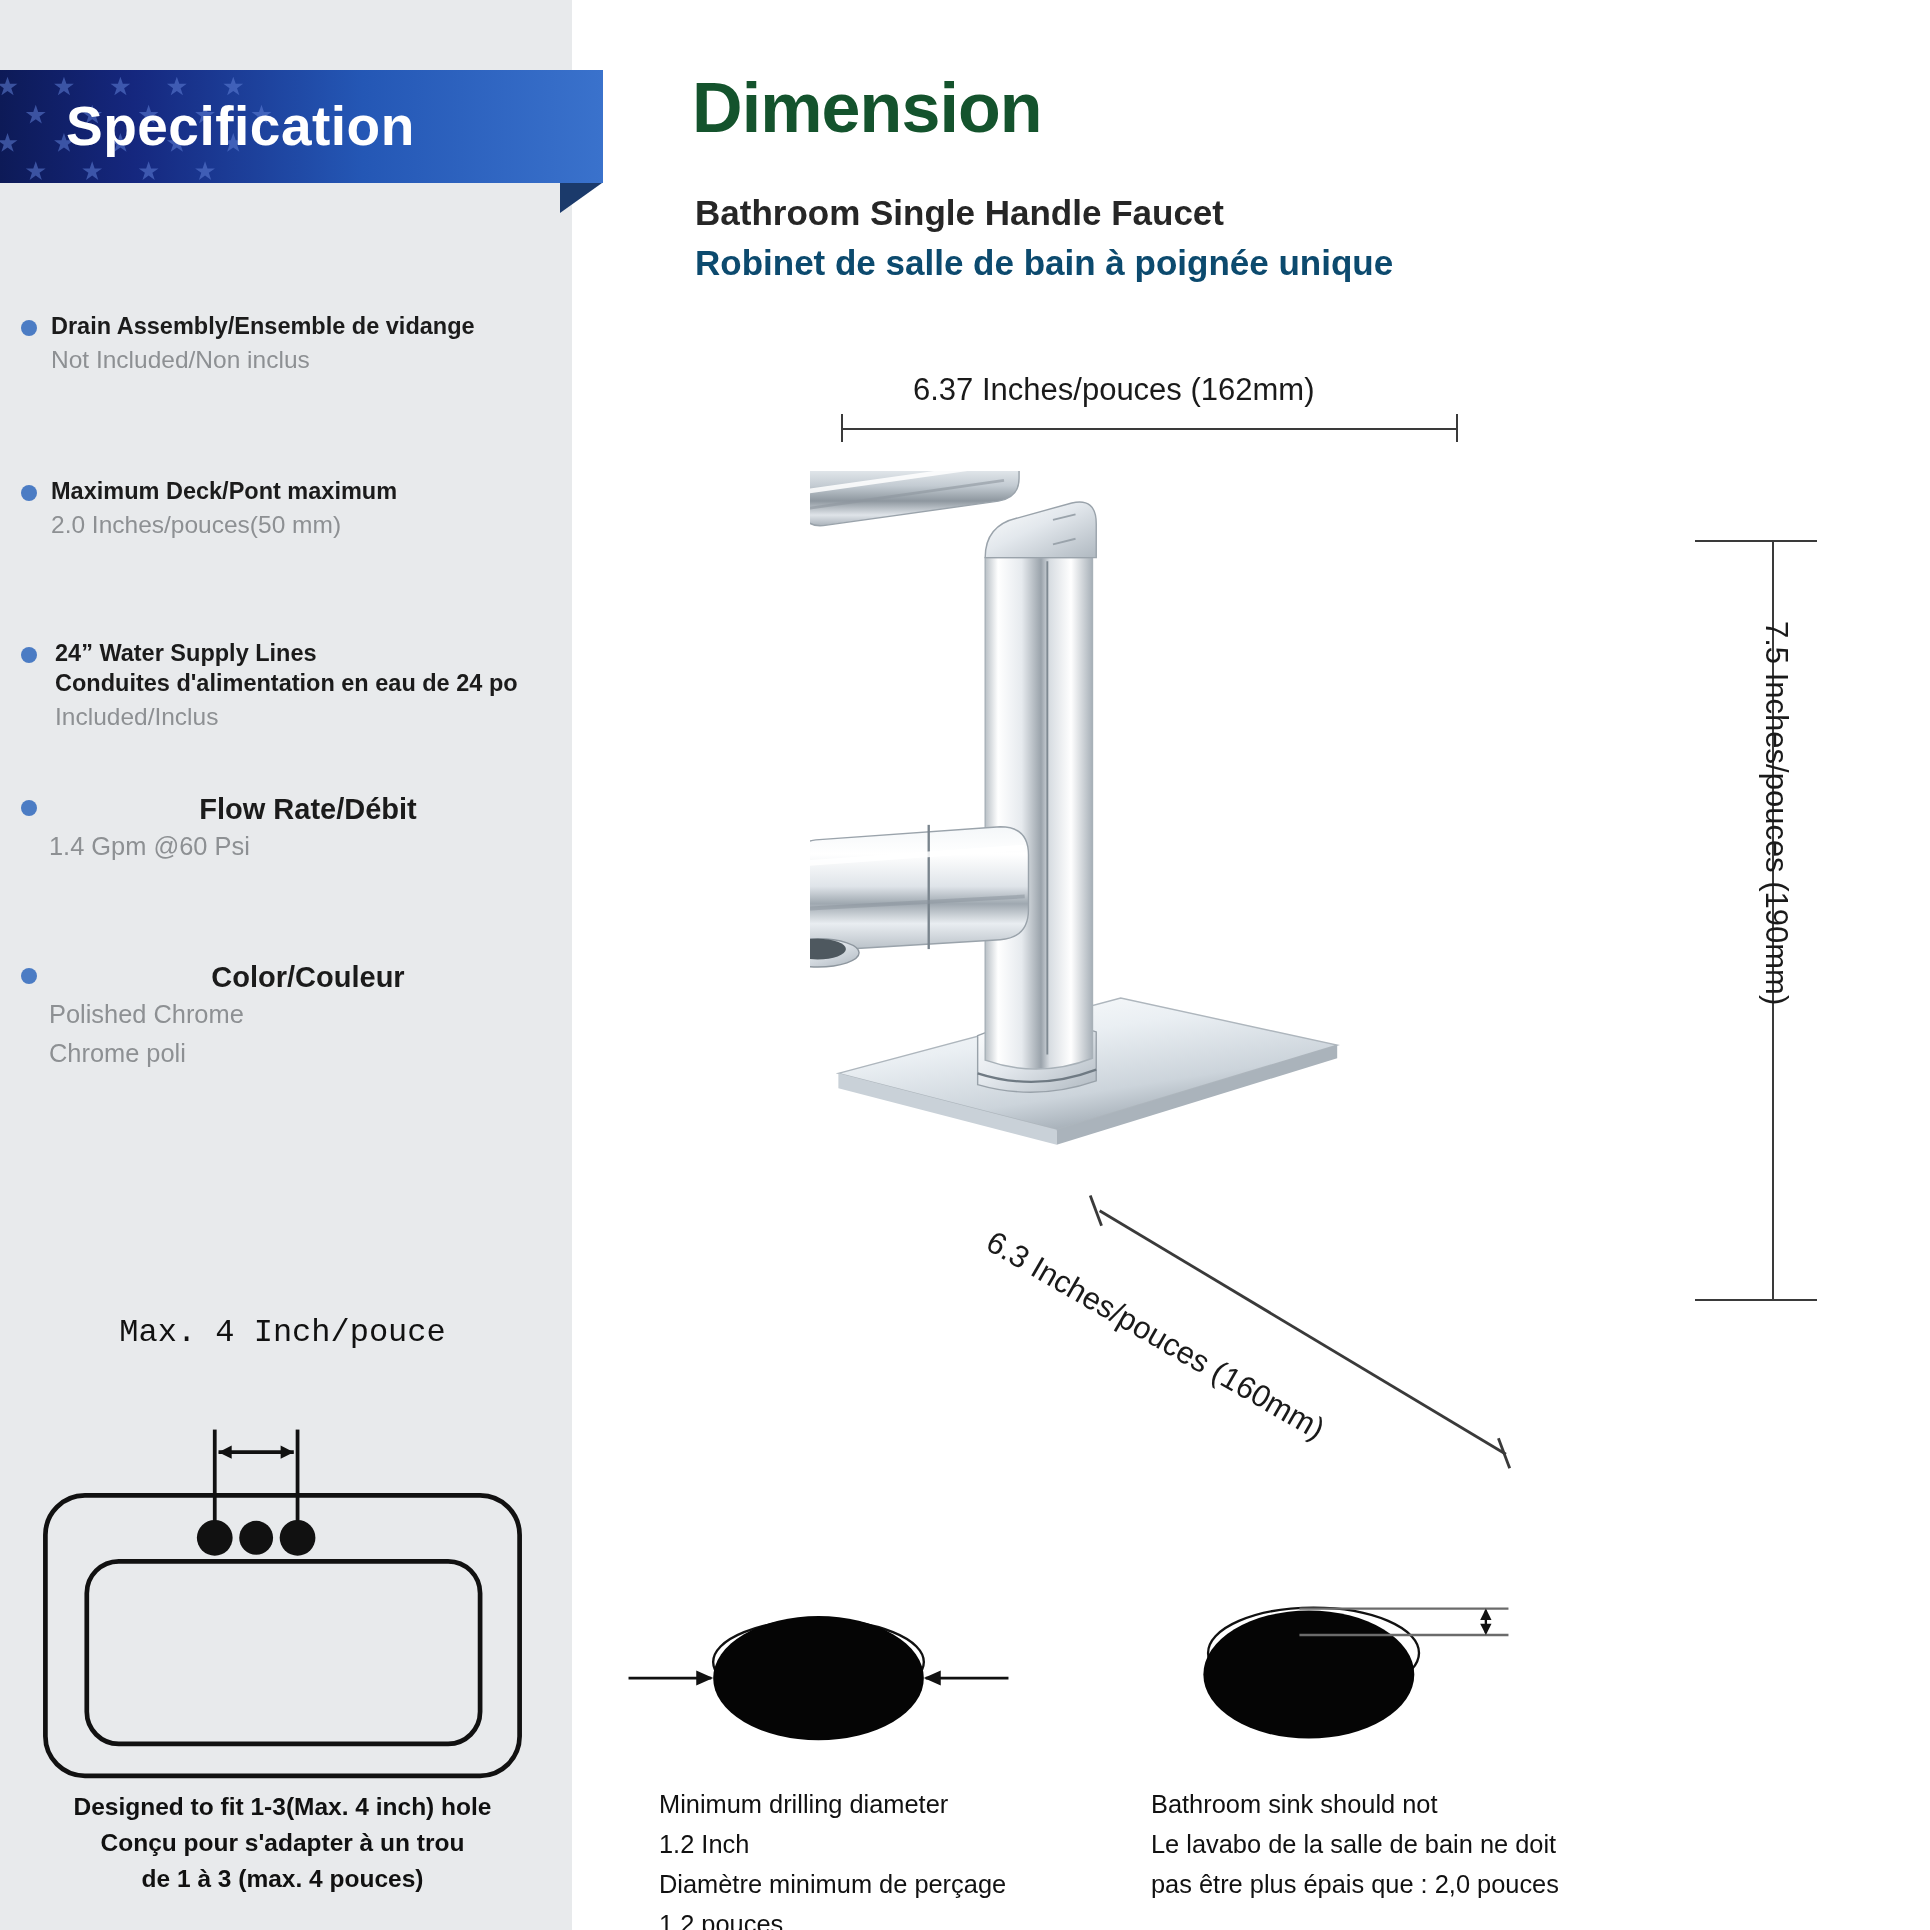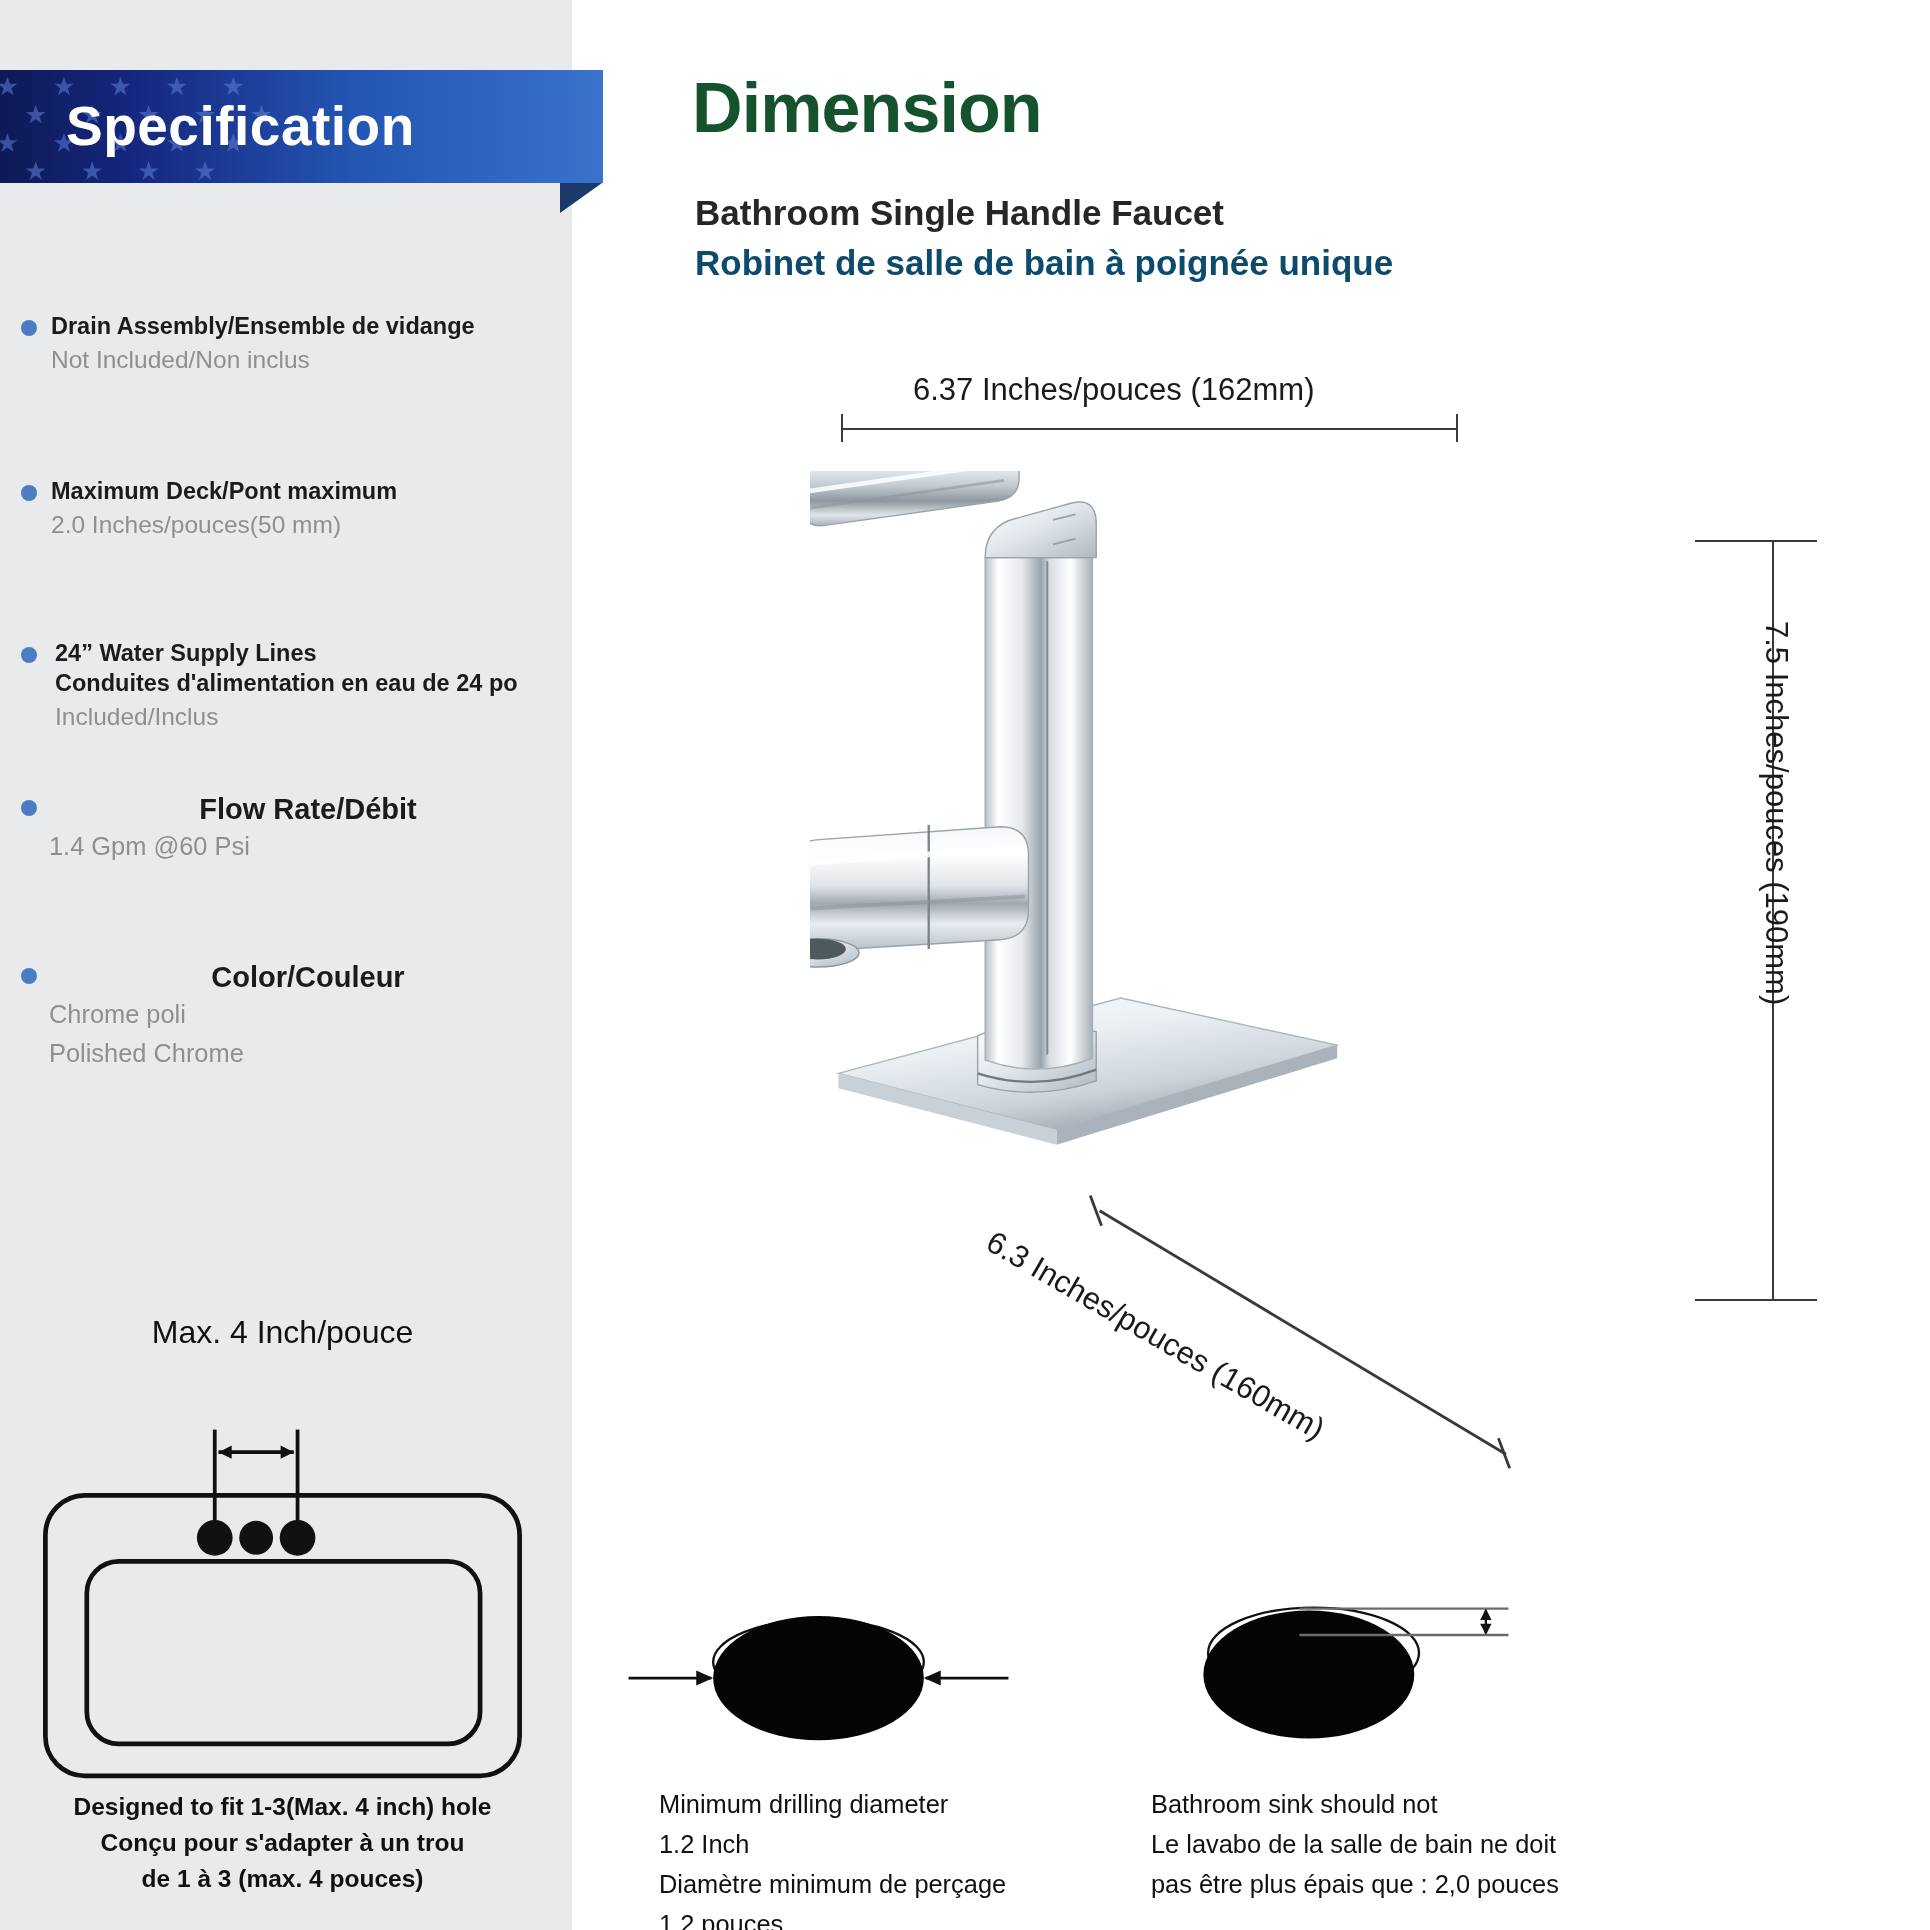--- a/index.html
+++ b/index.html
@@ -106,37 +106,37 @@
 
 <div class="spec-item" style="top:791px">
   <span class="bullet"></span>
   <div class="spec-head h-lg" style="margin-left:28px">Flow Rate/Débit</div>
   <div class="spec-sub s-lg" style="margin-left:28px">1.4 Gpm @60 Psi</div>
 </div>
 
 <div class="spec-item" style="top:959px">
   <span class="bullet"></span>
   <div class="spec-head h-lg" style="margin-left:28px">Color/Couleur</div>
+  <div class="spec-sub s-lg" style="margin-left:28px">Polished Chrome</div>
   <div class="spec-sub s-lg" style="margin-left:28px">Chrome poli</div>
-  <div class="spec-sub s-lg" style="margin-left:28px">Polished Chrome</div>
 </div>
 
 <svg style="position:absolute;left:19px;top:1375px;width:527px;height:414px" viewBox="0 0 560 440">
   <rect x="28" y="128" width="504" height="298" rx="42" ry="42" fill="none" stroke="#111" stroke-width="5"></rect>
   <rect x="72" y="198" width="418" height="194" rx="34" ry="34" fill="none" stroke="#111" stroke-width="5"></rect>
   <line x1="208" y1="58" x2="208" y2="168" stroke="#111" stroke-width="4"></line>
   <line x1="296" y1="58" x2="296" y2="168" stroke="#111" stroke-width="4"></line>
   <line x1="212" y1="82" x2="292" y2="82" stroke="#111" stroke-width="4"></line>
   <path d="M212,82 L226,75 L226,89 Z" fill="#111"></path>
   <path d="M292,82 L278,75 L278,89 Z" fill="#111"></path>
   <circle cx="208" cy="173" r="19" fill="#111"></circle>
   <circle cx="252" cy="173" r="18" fill="#111"></circle>
   <circle cx="296" cy="173" r="19" fill="#111"></circle>
 </svg>
-<div style="position:absolute;left:19px;top:1314px;width:527px;text-align:center;font-size:32px;color:#111;">Max. 4 Inch/pouce</div>
+<div style="position:absolute;left:19px;top:1314px;width:527px;text-align:center;font-size:32px;color:#111;font-family:Liberation Mono, monospace;">Max. 4 Inch/pouce</div>
 
 <div id="sink-caption">
   <div>Designed to fit 1-3(Max. 4 inch) hole</div>
   <div>Conçu pour s'adapter à un trou</div>
   <div>de 1 à 3 (max. 4 pouces)</div>
 </div>
 
 <div id="dim-title">Dimension</div>
 <div id="dim-sub1">Bathroom Single Handle Faucet</div>
 <div id="dim-sub2">Robinet de salle de bain à poignée unique</div>

